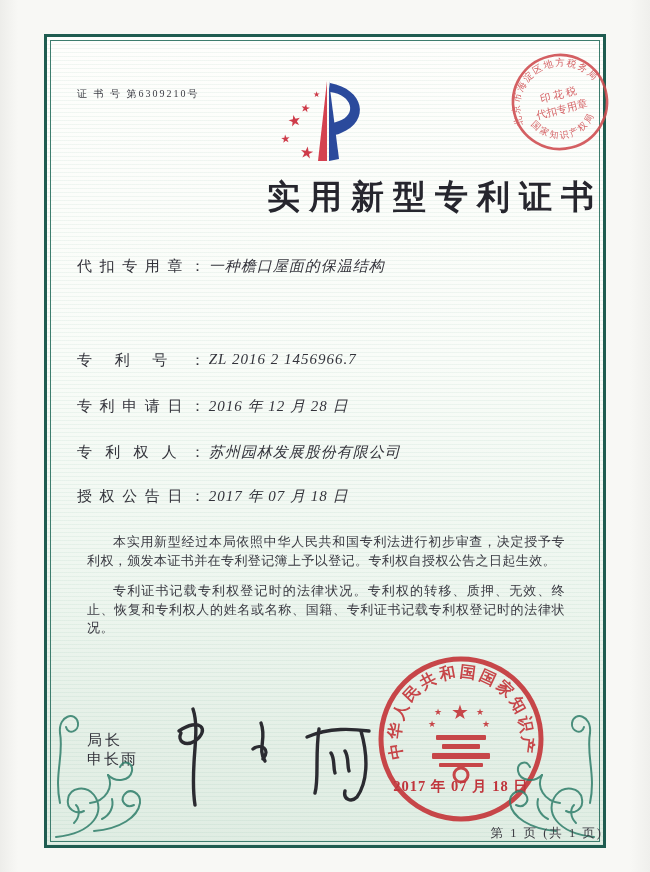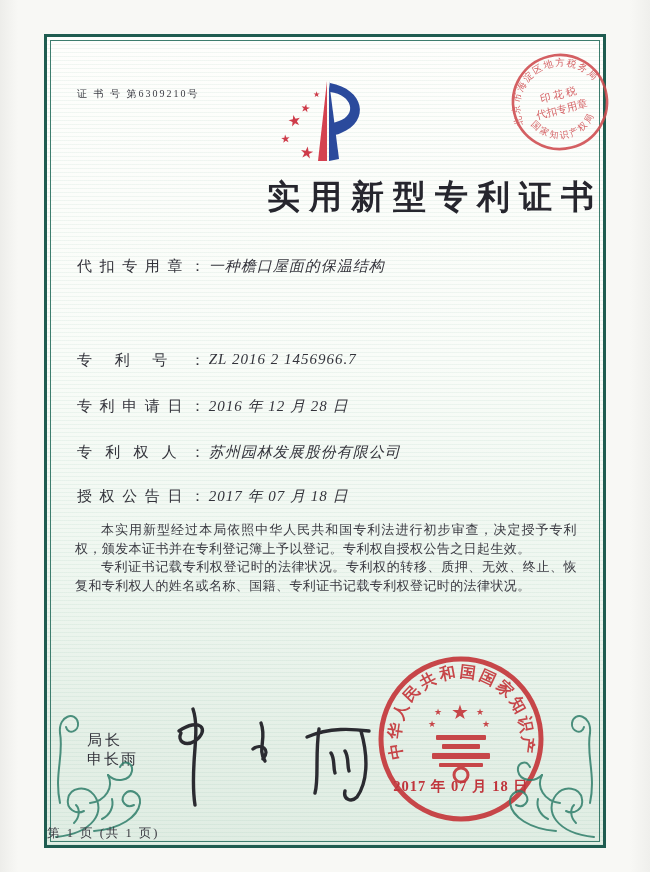--- a/index.html
+++ b/index.html
@@ -25,30 +25,30 @@
     font-size:33px;font-weight:700;letter-spacing:9px;color:#26262e;
   }
   .f-row{position:absolute;left:30px;right:26px;font-size:15px;color:#33333b;white-space:nowrap;}
   .f-label{display:inline-block;width:128px;text-align:justify;text-align-last:justify;vertical-align:top;}
   .f-value{letter-spacing:1px;font-style:italic;}
   .r0{top:220px}.r1{top:268px}.r2{top:314px}.r3{top:360px}.r4{top:406px}.r5{top:450px}
   .body-text{
     position:absolute;left:28px;right:26px;top:484px;
     font-size:13px;line-height:18.6px;color:#3a3a42;text-align:justify;letter-spacing:0.4px;
   }
-  .body-text p{margin:0;text-indent:2em;}
+  .body-text p{margin:12px;text-indent:2em;}
   .officer{position:absolute;left:40px;top:694px;font-size:15px;color:#33333b;letter-spacing:3px;}
   .officer .name{margin-top:0;letter-spacing:2px;}
   .signature{position:absolute;left:118px;top:660px;width:210px;height:125px;}
   .seal{position:absolute;left:328px;top:616px;width:172px;height:172px;opacity:0.92;}
   .seal-date{
     position:absolute;left:330px;top:740px;width:168px;text-align:center;
     font-size:14.5px;font-weight:700;color:#c0353c;letter-spacing:1px;white-space:nowrap;
   }
-  .footer{position:absolute;left:0;right:0;top:788px;text-align:left;font-size:12.5px;color:#3b3b42;letter-spacing:2px;}
+  .footer{position:absolute;left:0;right:0;top:788px;text-align:right;font-size:12.5px;color:#3b3b42;letter-spacing:2px;}
   .tax-stamp{position:absolute;left:452px;top:4px;width:122px;height:122px;transform:rotate(-14deg);opacity:0.88;}
   .ornament{position:absolute;width:104px;height:150px;bottom:4px;opacity:0.85;}
   .ornament.left{left:3px;}
   .ornament.right{right:3px;transform:scaleX(-1);}
 </style>
 </head>
 <body>
 
 <div class="photo-edge"></div>
 

